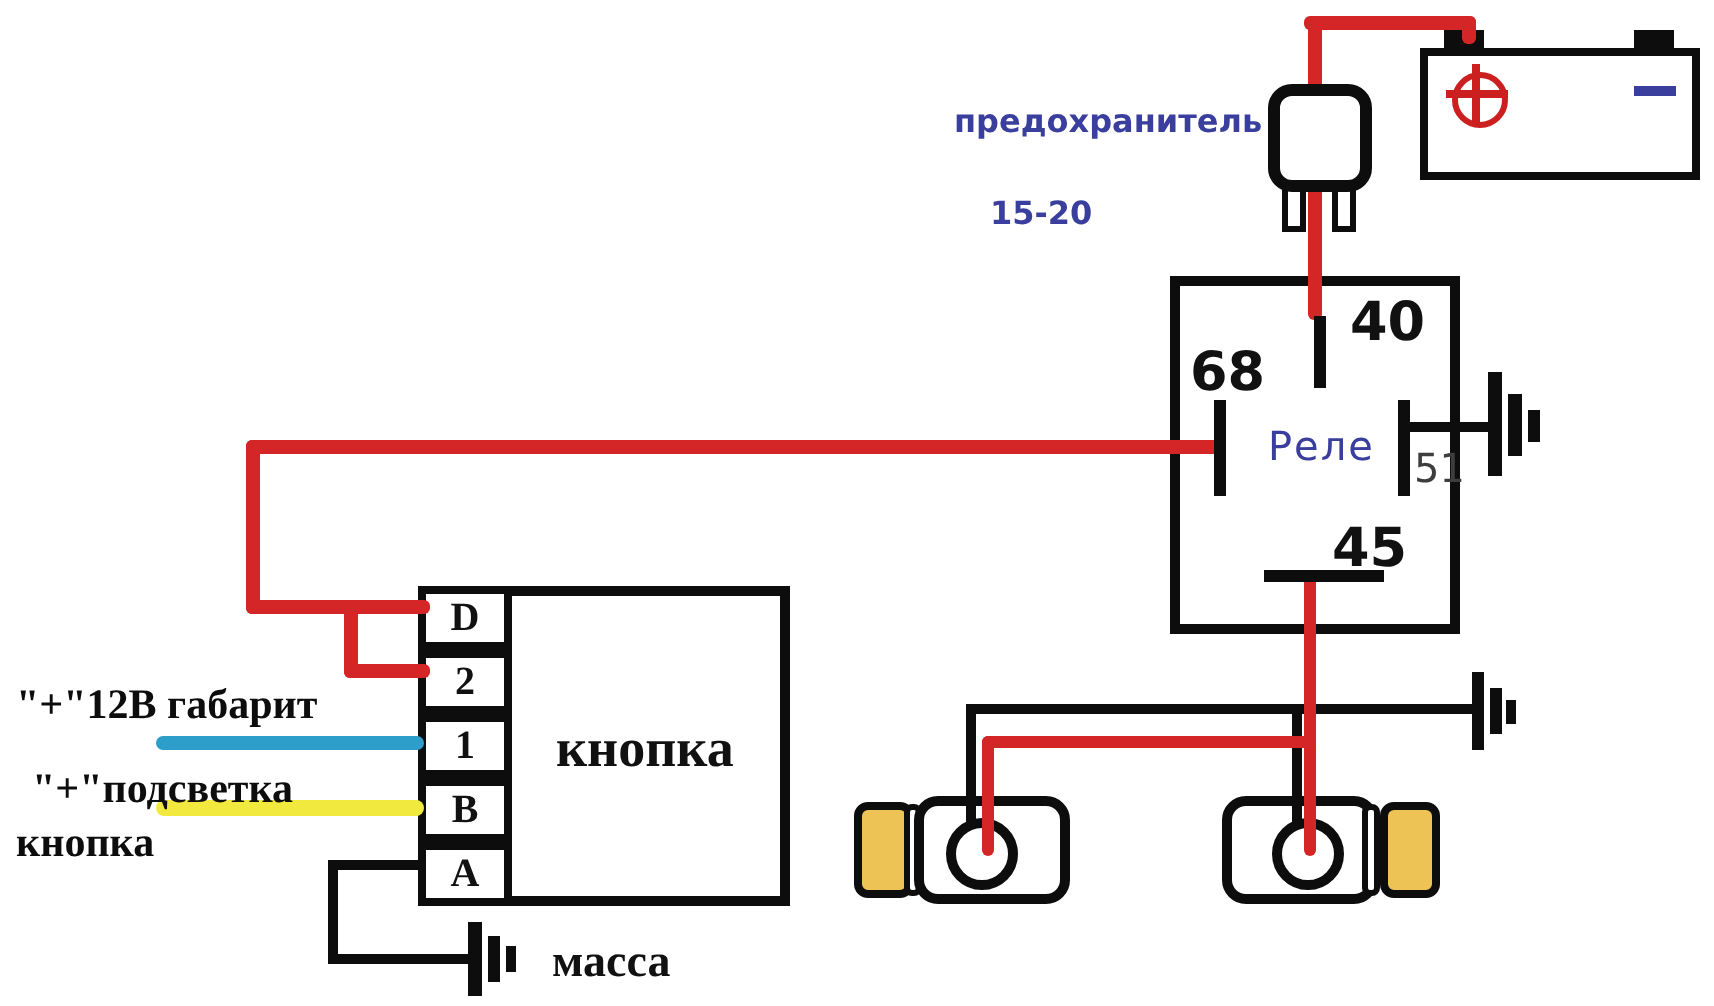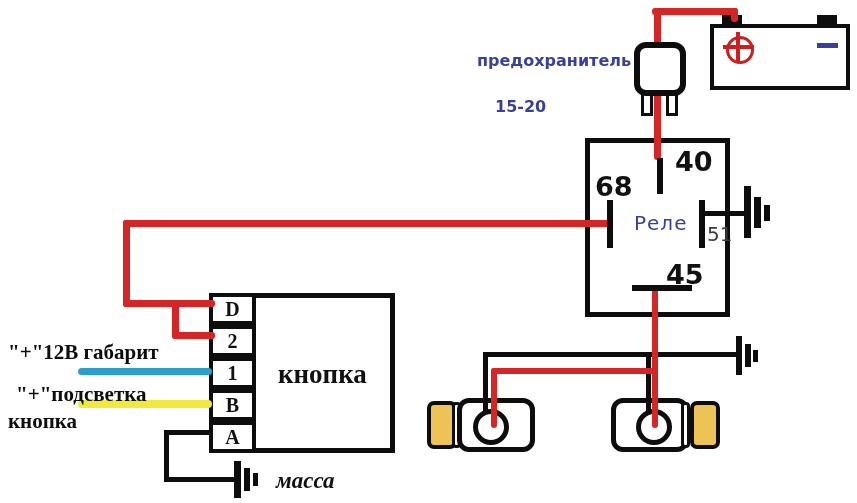--- a/index.html
+++ b/index.html
@@ -143,15 +143,15 @@
   <div class="abs sans-bold pin-num" style="left:595px;top:173px;">68</div>
   <div class="abs relay-name" style="left:634px;top:211px;">Реле</div>
   <div class="abs pin85" style="left:707px;top:222px;">51</div>
   <div class="abs sans-bold pin-num" style="left:666px;top:261px;">45</div>
 
   <div class="abs knopka" style="left:278px;top:359px;">кнопка</div>
 
   <div class="abs serif-label" style="left:8px;top:339px;">"+"12В габарит</div>
   <div class="abs serif-label" style="left:16px;top:381px;">"+"подсветка</div>
   <div class="abs serif-label" style="left:8px;top:408px;">кнопка</div>
-  <div class="abs massa" style="left:276px;top:468px;font-style:italic;">масса</div>
+  <div class="abs massa" style="left:276px;top:468px;">масса</div>
 
 </div>
 
 </body></html>

